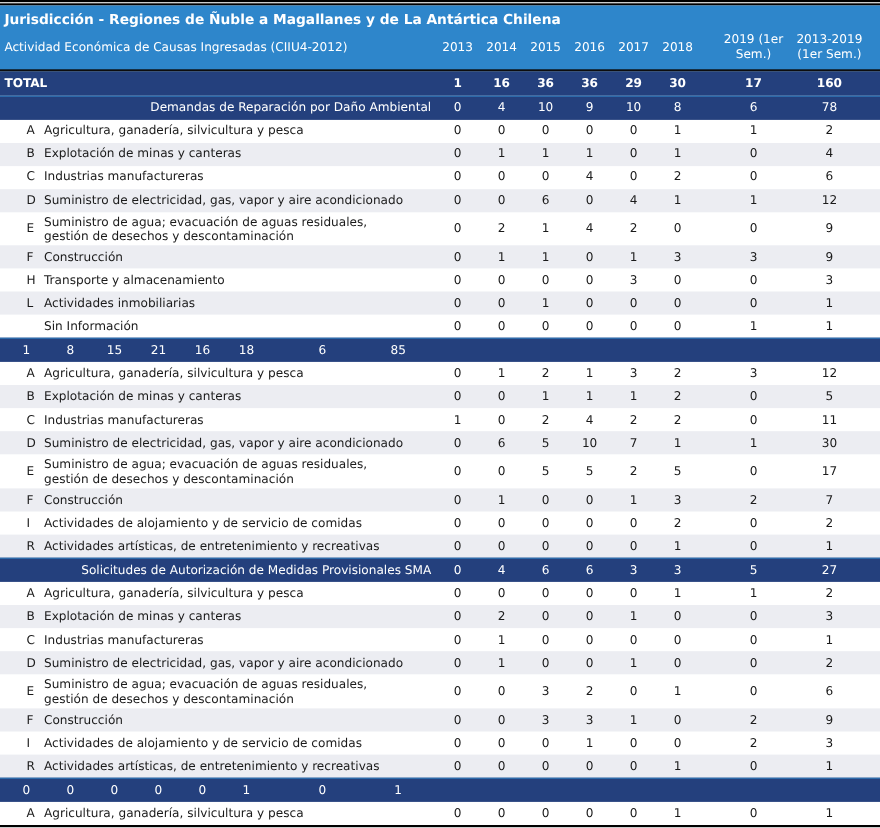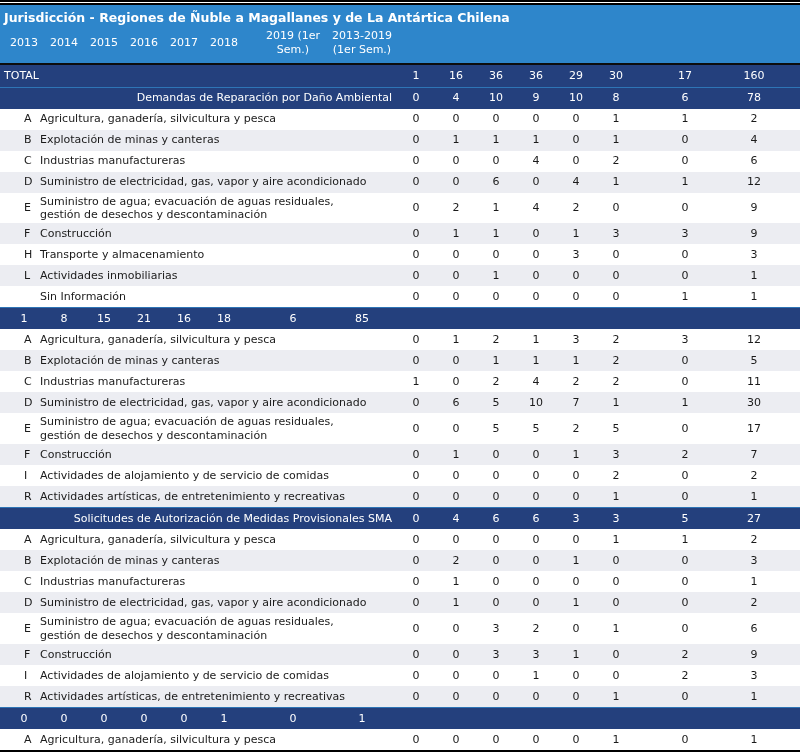--- a/index.html
+++ b/index.html
@@ -54,33 +54,34 @@
   .row.navy {
     background: #24407D;
     color: #fff;
     border-top: 1px solid #2E75B6;
     min-height: 22px;
   }
   .row.navy .label { padding-left: 10px; text-align: right; }
   .row.total {
     background: #24407D;
     color: #fff;
-    font-weight: normal;
+    font-weight: bold;
     border-top: 0;
     min-height: 22px;
   }
   .row.total .label { padding-left: 0; }
 </style>
 </head>
 <body>
 
 <div class="table-wrap">
   <div class="blue-head">
     <div class="title">Jurisdicción - Regiones de Ñuble a Magallanes y de La Antártica Chilena</div>
     <div class="head-row">
+      <div class="head-label">Actividad Económica de Causas Ingresadas (CIIU4-2012)</div>
       <div class="hcell">2013</div>
       <div class="hcell">2014</div>
       <div class="hcell">2015</div>
       <div class="hcell">2016</div>
       <div class="hcell">2017</div>
       <div class="hcell">2018</div>
       <div class="hcell w-sem">2019 (1er
 Sem.)</div>
       <div class="hcell w-range">2013-2019
 (1er Sem.)</div>

